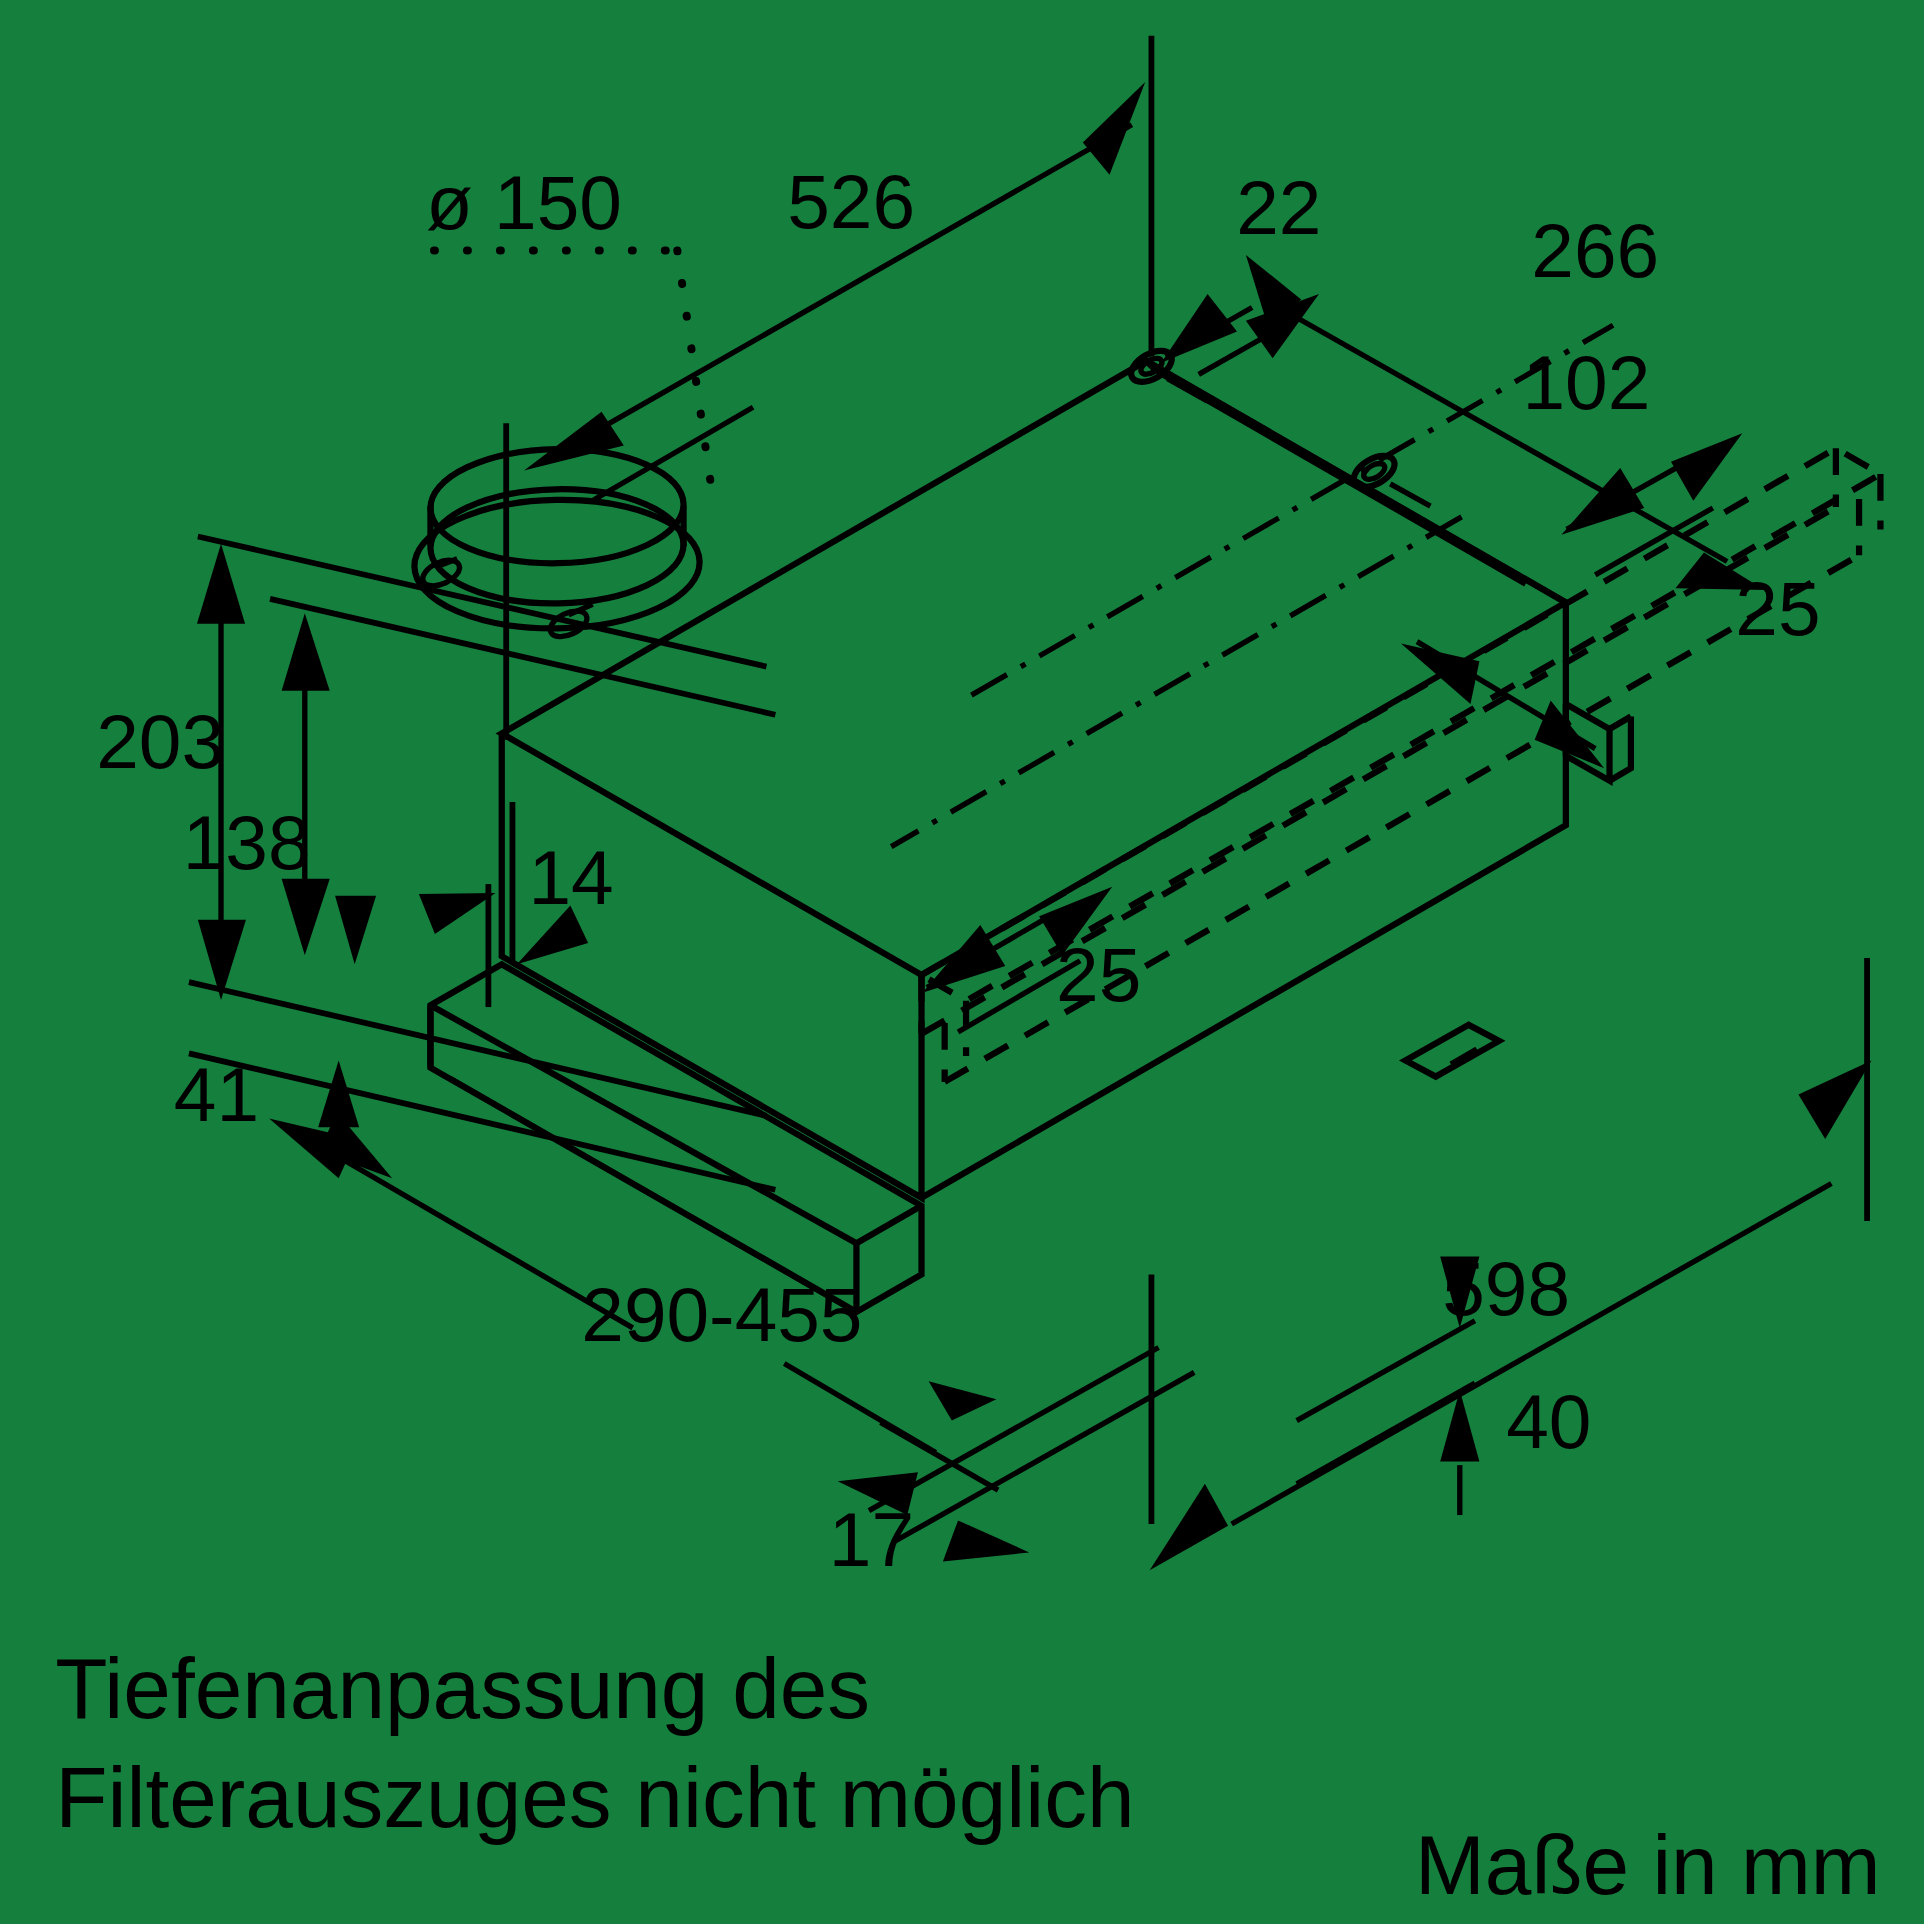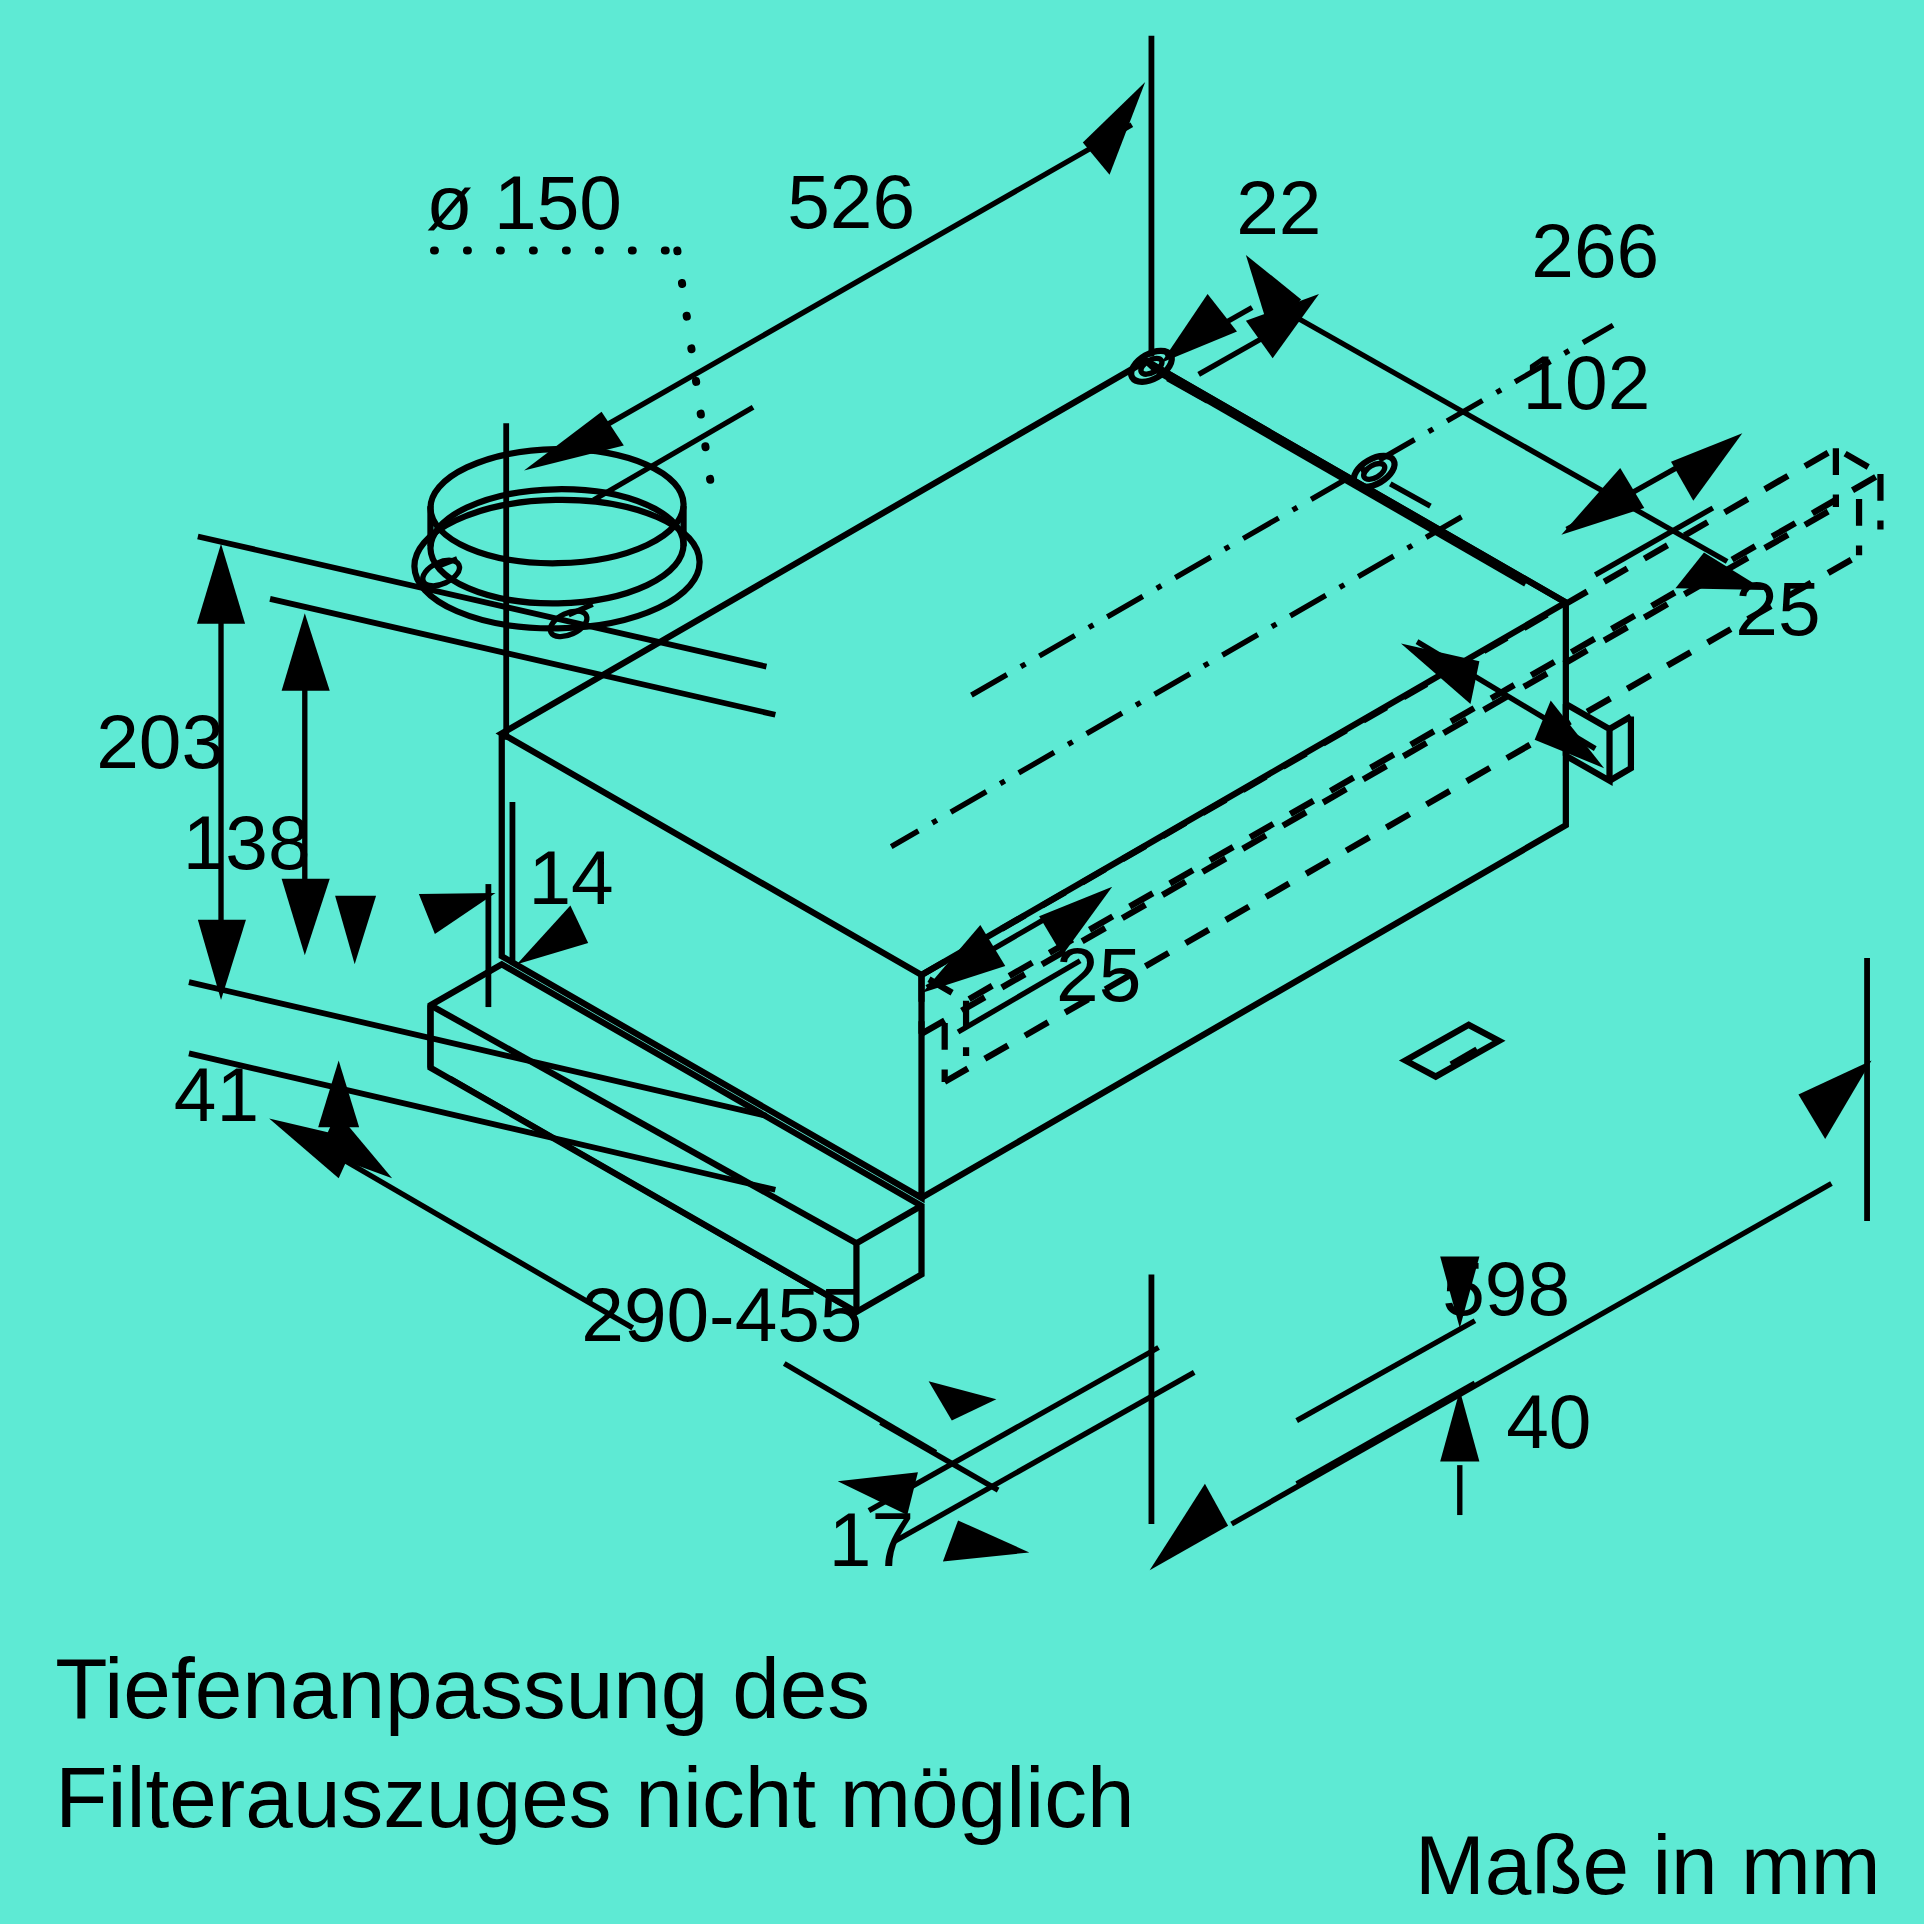--- a/index.html
+++ b/index.html
@@ -4,21 +4,21 @@
 <style>
   html, body {
     margin: 0;
     padding: 0;
     background: #ffffff;
   }
   #root {
     position: relative;
     width: 1925px;
     height: 1925px;
-    background: #5eead4;
+    background: #15803d;
     font-family: "Liberation Sans", sans-serif;
     overflow: hidden;
     text-align: right;
   }
   svg.drawing {
     position: absolute;
     left: 0;
     top: 0;
     width: 1925px;
     height: 1925px;

